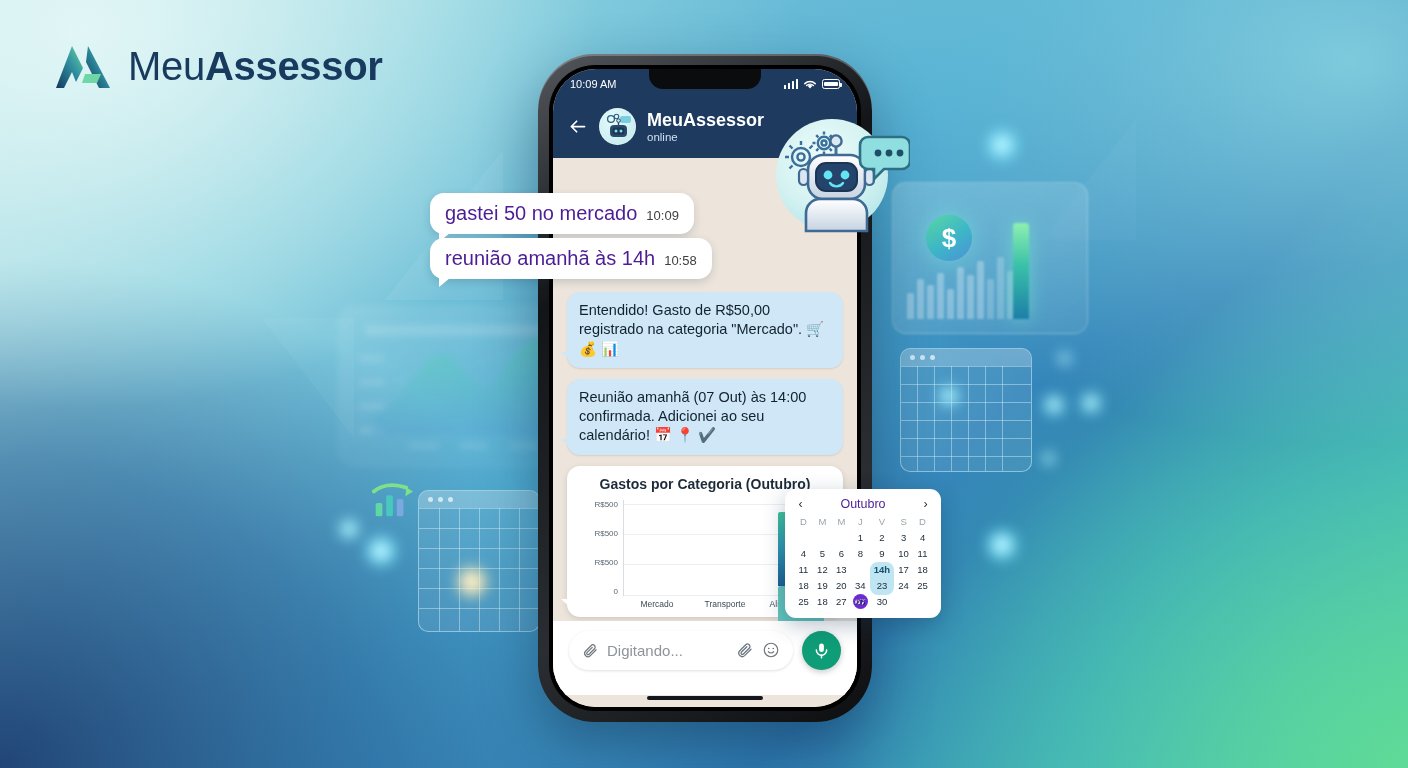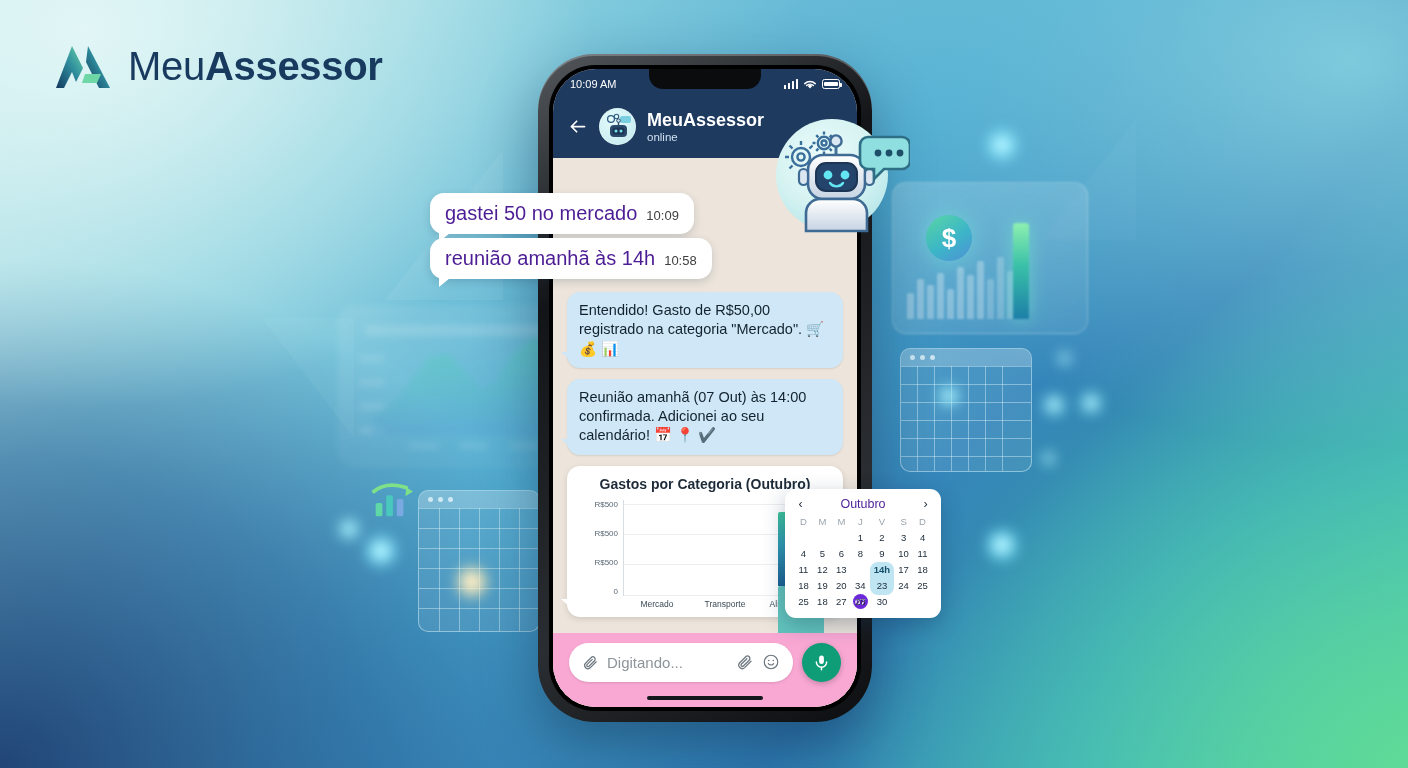--- a/index.html
+++ b/index.html
@@ -136,21 +136,21 @@
   .bub-user {
     position:absolute; background:#fff; border-radius:14px; padding:9px 15px;
     box-shadow:0 3px 9px rgba(20,50,80,.18); display:flex; align-items:baseline; gap:9px; z-index:20; white-space:nowrap;
   }
   .bub-user::after{content:"";position:absolute;left:9px;bottom:-8px;width:0;height:0;
     border-style:solid;border-width:9px 11px 0 0;border-color:#fff transparent transparent transparent;}
   .bub-user .txt { font-size:20px; color:#4c1d95; }
   .bub-user .tm { font-size:13px; color:#404040; }
 
   
-  .inputbar { position:absolute; left:0; right:0; bottom:0; height:74px; background:#f9a8d4;
+  .inputbar { position:absolute; left:0; right:0; bottom:12px; height:74px; background:#ffffff;
               display:flex; align-items:center; gap:9px; padding:0 16px 16px; }
   .inputfield { flex:1; height:39px; background:#fff; border-radius:21px; display:flex; align-items:center;
                 gap:8px; padding:0 13px; box-shadow:0 1px 3px rgba(0,0,0,.12); }
   .ph { flex:1; font-size:15px; color:#8d949a; }
   .micbtn { width:39px; height:39px; border-radius:50%; background:#0f9d77; flex:none;
             display:flex; align-items:center; justify-content:center; box-shadow:0 2px 6px rgba(0,0,0,.22); }
   .homebar { position:absolute; left:50%; transform:translateX(-50%); bottom:7px; width:116px; height:4.5px;
              background:#13161a; border-radius:3px; z-index:9; }
 
   

